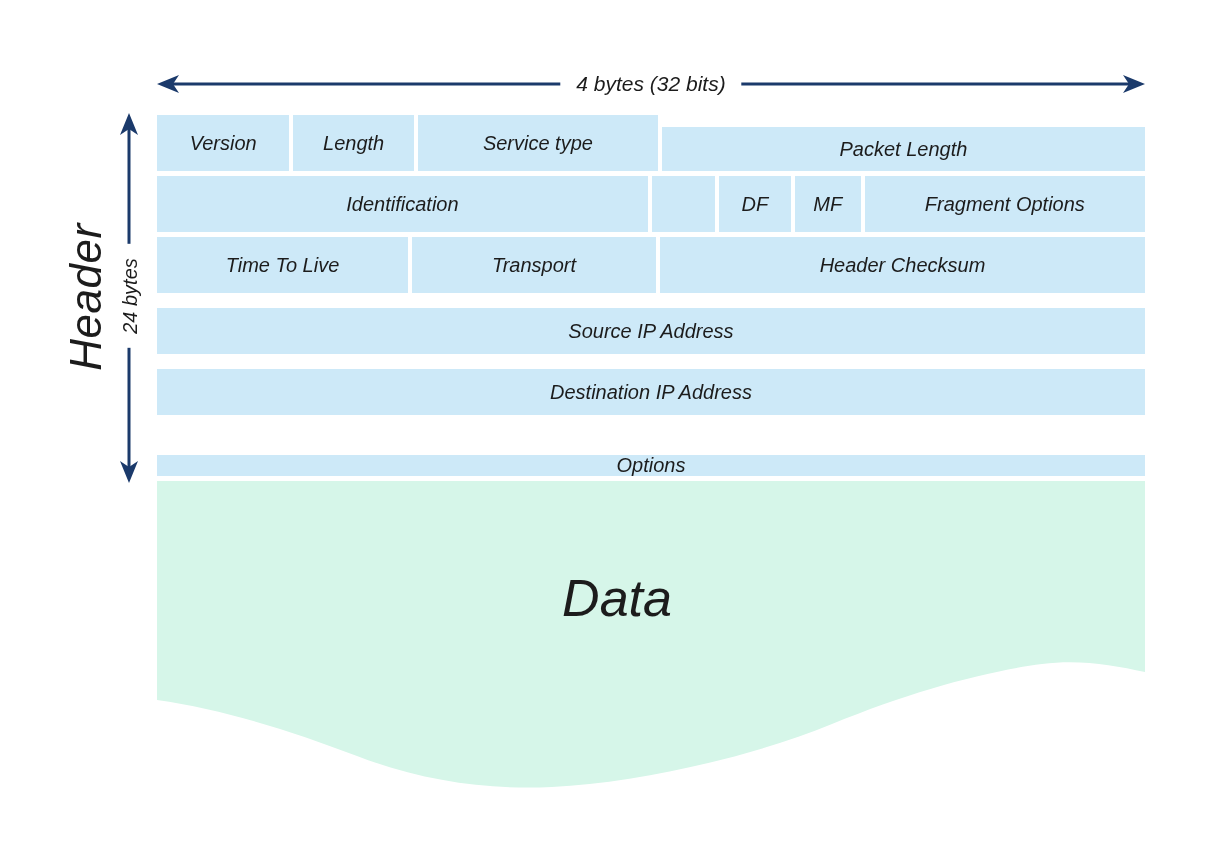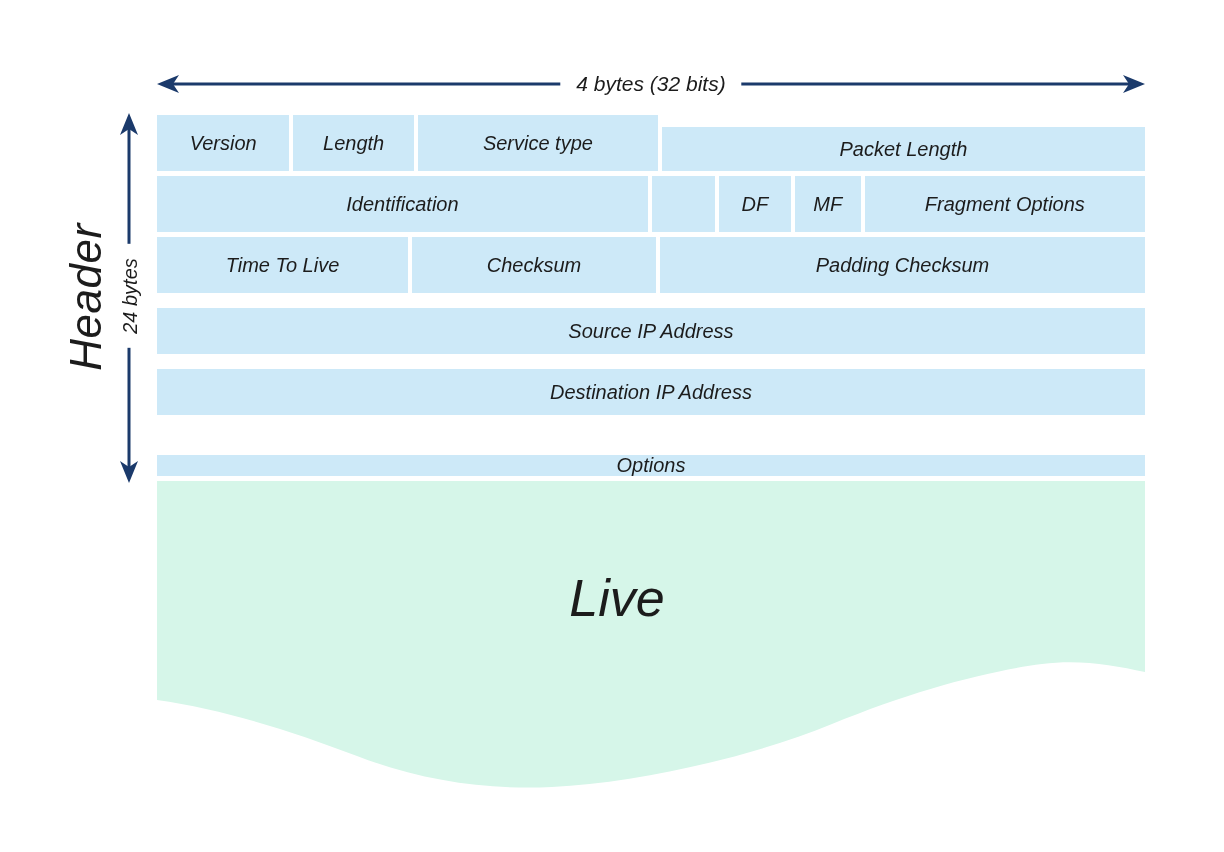--- a/index.html
+++ b/index.html
@@ -118,22 +118,22 @@
     <div class="ip-row">
       <div class="ip-cell w-identification">Identification</div>
       <div class="ip-cell w-reserved"></div>
       <div class="ip-cell w-df">DF</div>
       <div class="ip-cell w-mf">MF</div>
       <div class="ip-cell w-fragoffset">Fragment Options</div>
     </div>
 
     <div class="ip-row">
       <div class="ip-cell w-ttl">Time To Live</div>
-      <div class="ip-cell w-transport">Checksum</div>
-      <div class="ip-cell w-checksum">Padding Checksum</div>
+      <div class="ip-cell w-transport">Transport</div>
+      <div class="ip-cell w-checksum">Header Checksum</div>
     </div>
 
     <div class="ip-row">
       <div class="ip-cell w-full">Source IP Address</div>
     </div>
 
     <div class="ip-row">
       <div class="ip-cell w-full">Destination IP Address</div>
     </div>
 
@@ -148,15 +148,15 @@
       M 0 0
       H 988
       V 191
       C 956 184, 922 178, 885 183
       C 830 190, 755 210, 675 243
       C 595 276, 480 302, 395 306
       C 330 309, 265 300, 200 275
       C 135 250, 65 228, 0 219
       Z"></path>
   </svg>
-  <div class="data-label">Live</div>
+  <div class="data-label">Data</div>
 
 </div>
 
 </body></html>

